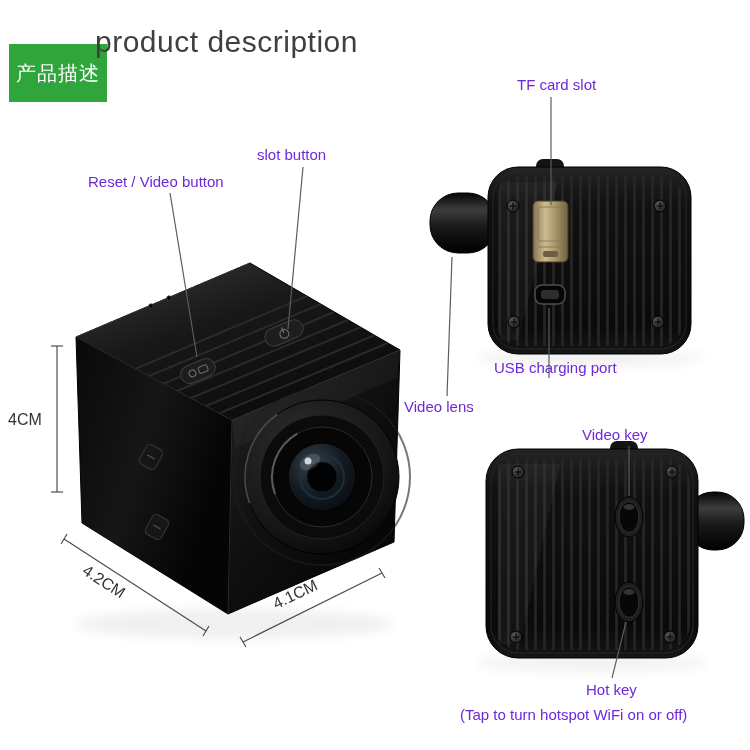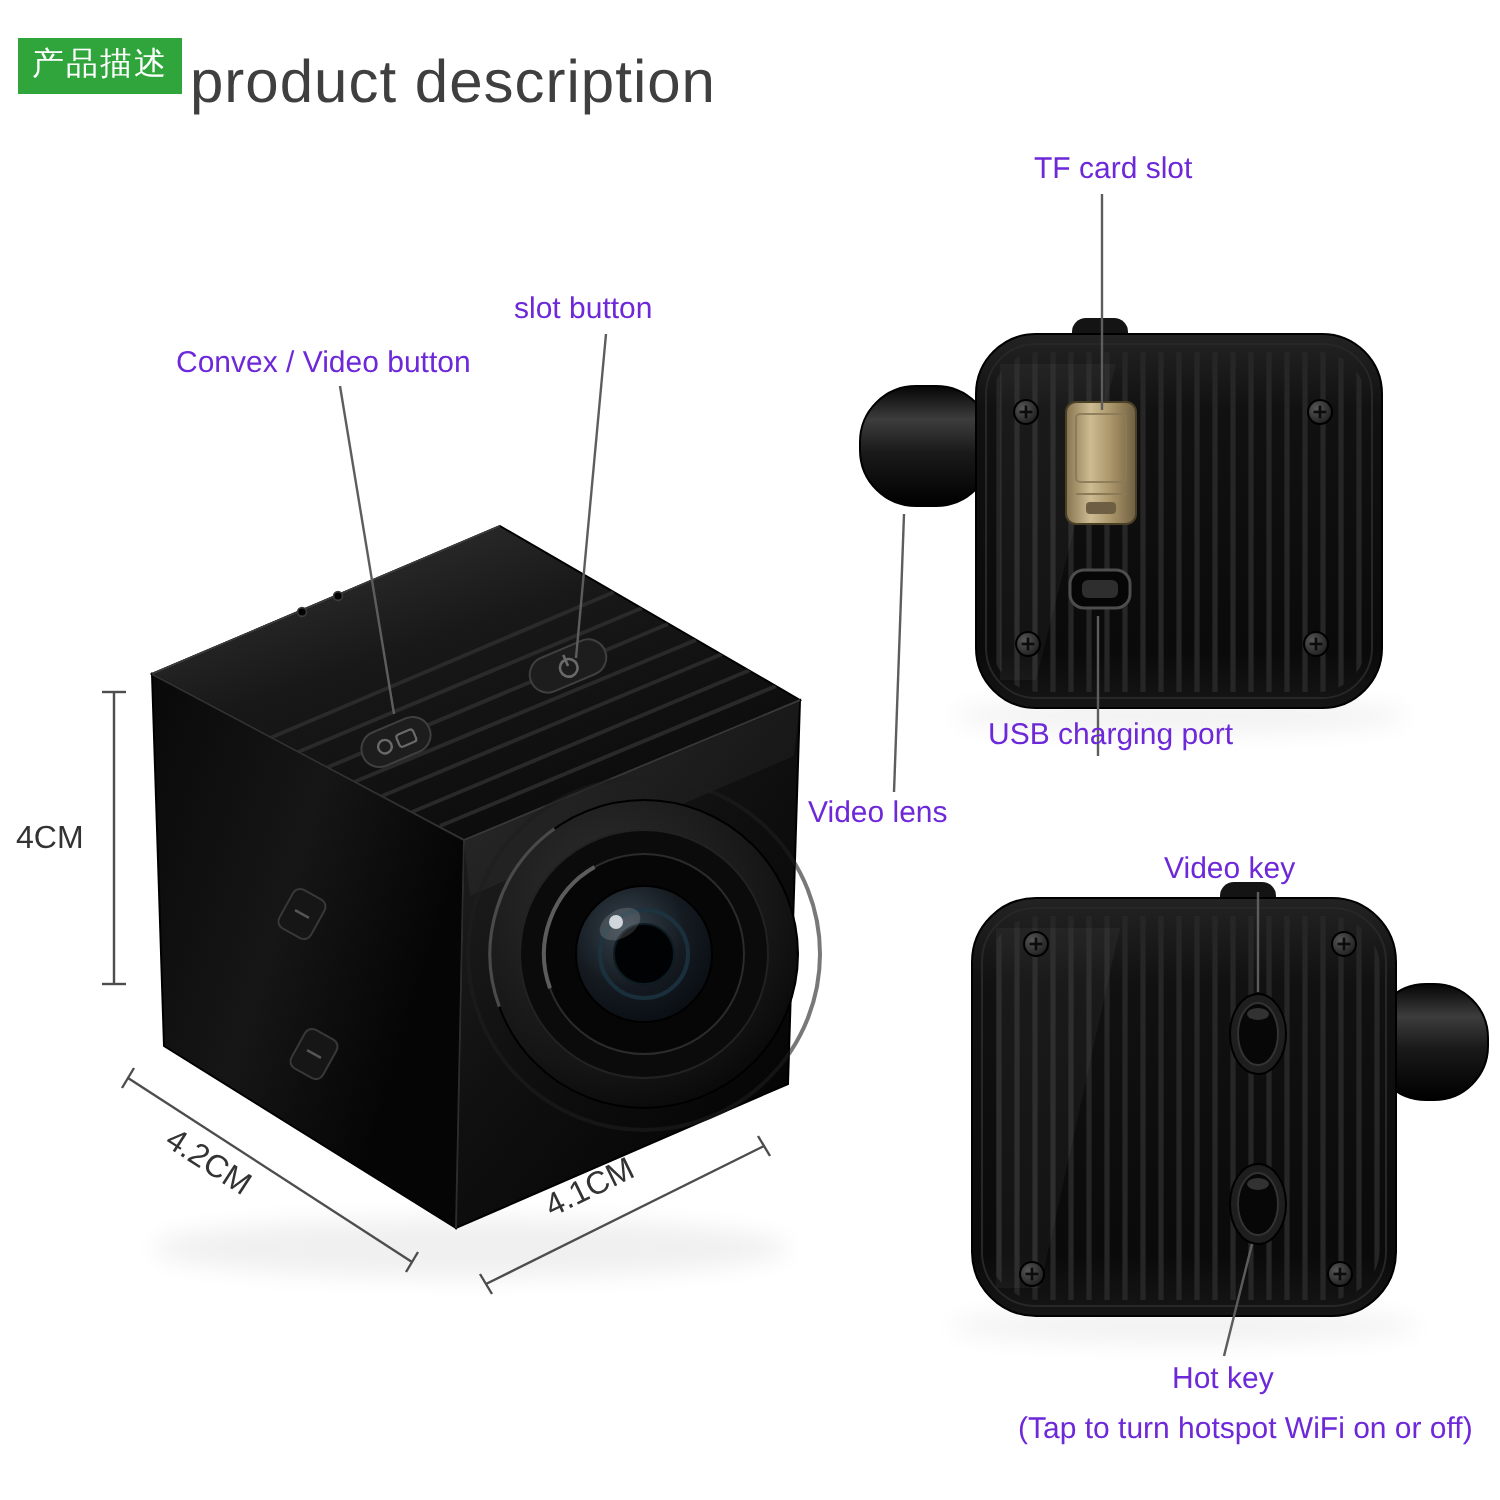--- a/index.html
+++ b/index.html
@@ -1,22 +1,22 @@
 <!DOCTYPE html>
 <html><head>
 <meta charset="utf-8">
 <style>
   html,body{margin:0;padding:0;}
   body{
     width:750px;height:750px;position:relative;background:#ffffff;
     font-family:"Liberation Sans","DejaVu Sans",sans-serif;overflow:hidden;
   }
   #badge{
-    position:absolute;left:9px;top:19px;background:#2fa53c;color:#ffffff;
-    font-size:16px;line-height:1;padding:6px 7px;letter-spacing:1px;
+    position:absolute;left:9px;top:44px;background:#2fa53c;color:#ffffff;
+    font-size:20px;line-height:1;padding:19px 7px;letter-spacing:1px;
   }
   #title{
     position:absolute;left:95px;top:25px;font-size:30px;color:#3f3f3f;
     letter-spacing:0.5px;white-space:nowrap;
   }
   .label{
     position:absolute;color:#6d28d9;font-size:15px;white-space:nowrap;line-height:1.1;
   }
   .dim{
     position:absolute;color:#333333;font-size:16px;white-space:nowrap;line-height:1.1;
@@ -224,22 +224,22 @@
     <line x1="240" y1="637" x2="246" y2="647"></line>
     <line x1="379" y1="568" x2="385" y2="578"></line>
   </g>
 </svg>
 
 <div id="badge">产品描述</div>
 <div id="title">product description</div>
 
 <div class="label" style="left:517px;top:77px">TF card slot</div>
 <div class="label" style="left:257px;top:147px">slot button</div>
-<div class="label" style="left:88px;top:174px">Convex / Video button</div>
+<div class="label" style="left:88px;top:174px">Reset / Video button</div>
 <div class="label" style="left:404px;top:399px">Video lens</div>
 <div class="label" style="left:494px;top:360px">USB charging port</div>
 <div class="label" style="left:582px;top:427px">Video key</div>
 <div class="label" style="left:586px;top:682px">Hot key</div>
-<div class="label" style="left:509px;top:707px">(Tap to turn hotspot WiFi on or off)</div>
+<div class="label" style="left:460px;top:707px">(Tap to turn hotspot WiFi on or off)</div>
 
 <div class="dim" style="left:8px;top:411px">4CM</div>
 <div class="dim" style="left:84px;top:560px;transform:rotate(33deg);transform-origin:left center">4.2CM</div>
 <div class="dim" style="left:274px;top:596px;transform:rotate(-26deg);transform-origin:left center">4.1CM</div>
 
 </body></html>

